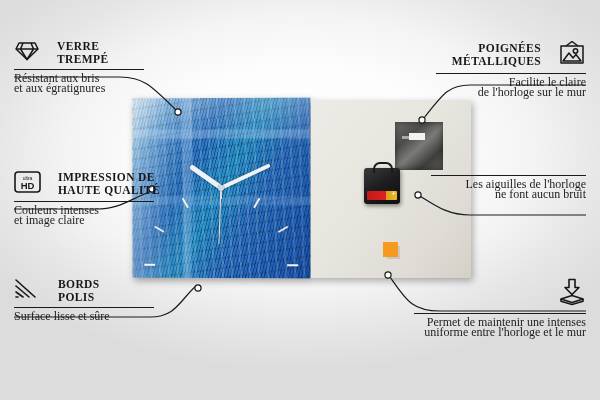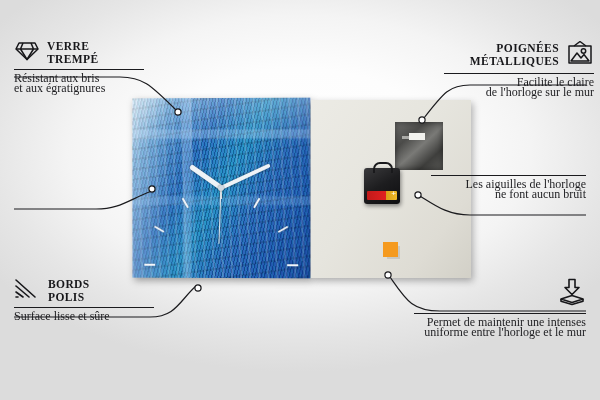--- a/index.html
+++ b/index.html
@@ -154,21 +154,21 @@
     width: 15px; height: 15px;
     background: #f59a1e;
     box-shadow: 3px 3px 0 -1px rgba(0,0,0,.10);
   }
 
   
   .callout { position: absolute; }
   .callout .head {
     display: flex;
     align-items: center;
-    gap: 7px;
+    gap: 17px;
   }
   .callout.right .head { flex-direction: row; justify-content: flex-end; }
   .callout .title {
     font-size: 11.5px;
     font-weight: bold;
     line-height: 13px;
     letter-spacing: .4px;
     color: #17171a;
     text-transform: uppercase;
     white-space: nowrap;
@@ -255,40 +255,55 @@
           </g>
         </svg>
       </span>
       <span class="title"><span>VERRE</span><br><span>TREMPÉ</span></span>
     </div>
     <div class="rule"></div>
     <div class="desc">Résistant aux bris
 et aux égratignures</div>
   </div>
 
+  <div class="callout left" style="left:14px; top:170px; width:140px;">
+    <div class="head">
+      <span class="icon">
+        <svg width="27" height="24" viewBox="0 0 27 24">
+          <rect x="1" y="2" width="25" height="20" rx="3" fill="none" stroke="#17171a" stroke-width="1.6"></rect>
+          <text x="13.5" y="10" text-anchor="middle" font-family="Liberation Sans, sans-serif" font-size="5" fill="#17171a">ultra</text>
+          <text x="13.5" y="19" text-anchor="middle" font-family="Liberation Sans, sans-serif" font-size="9.5" font-weight="bold" fill="#17171a">HD</text>
+        </svg>
+      </span>
+      <span class="title"><span>IMPRESSION DE</span><br><span>HAUTE QUALITÉ</span></span>
+    </div>
+    <div class="rule"></div>
+    <div class="desc">Couleurs intenses
+et image claire</div>
+  </div>
 
   <div class="callout left" style="left:14px; top:278px; width:140px;">
     <div class="head">
       <span class="icon">
         <svg width="27" height="22" viewBox="0 0 27 22">
           <g stroke="#17171a" stroke-width="1.6" stroke-linecap="round">
             <line x1="2" y1="2" x2="21" y2="19"></line>
             <line x1="2" y1="8" x2="15" y2="19"></line>
             <line x1="2" y1="14" x2="9" x22="19" y2="19"></line>
             <line x1="2" y1="19" x2="4" y2="19"></line>
           </g>
         </svg>
       </span>
       <span class="title"><span>BORDS</span><br><span>POLIS</span></span>
     </div>
     <div class="rule"></div>
     <div class="desc">Surface lisse et sûre</div>
   </div>
 
-  <div class="callout right" style="right:6px; top:40px; width:150px;">
+  <div class="callout right" style="right:14px; top:40px; width:150px;">
     <div class="head">
       <span class="title"><span>POIGNÉES</span><br><span>MÉTALLIQUES</span></span>
       <span class="icon">
         <svg width="28" height="26" viewBox="0 0 28 26">
           <g fill="none" stroke="#17171a" stroke-width="1.5" stroke-linejoin="round">
             <path d="M14,1.5 L8,6 M14,1.5 L20,6"></path>
             <rect x="3" y="6" width="22" height="17"></rect>
             <path d="M5,21 L11,13 L15,18 L18,14.5 L23,21 Z"></path>
             <circle cx="17.5" cy="11" r="2.2"></circle>
           </g>

